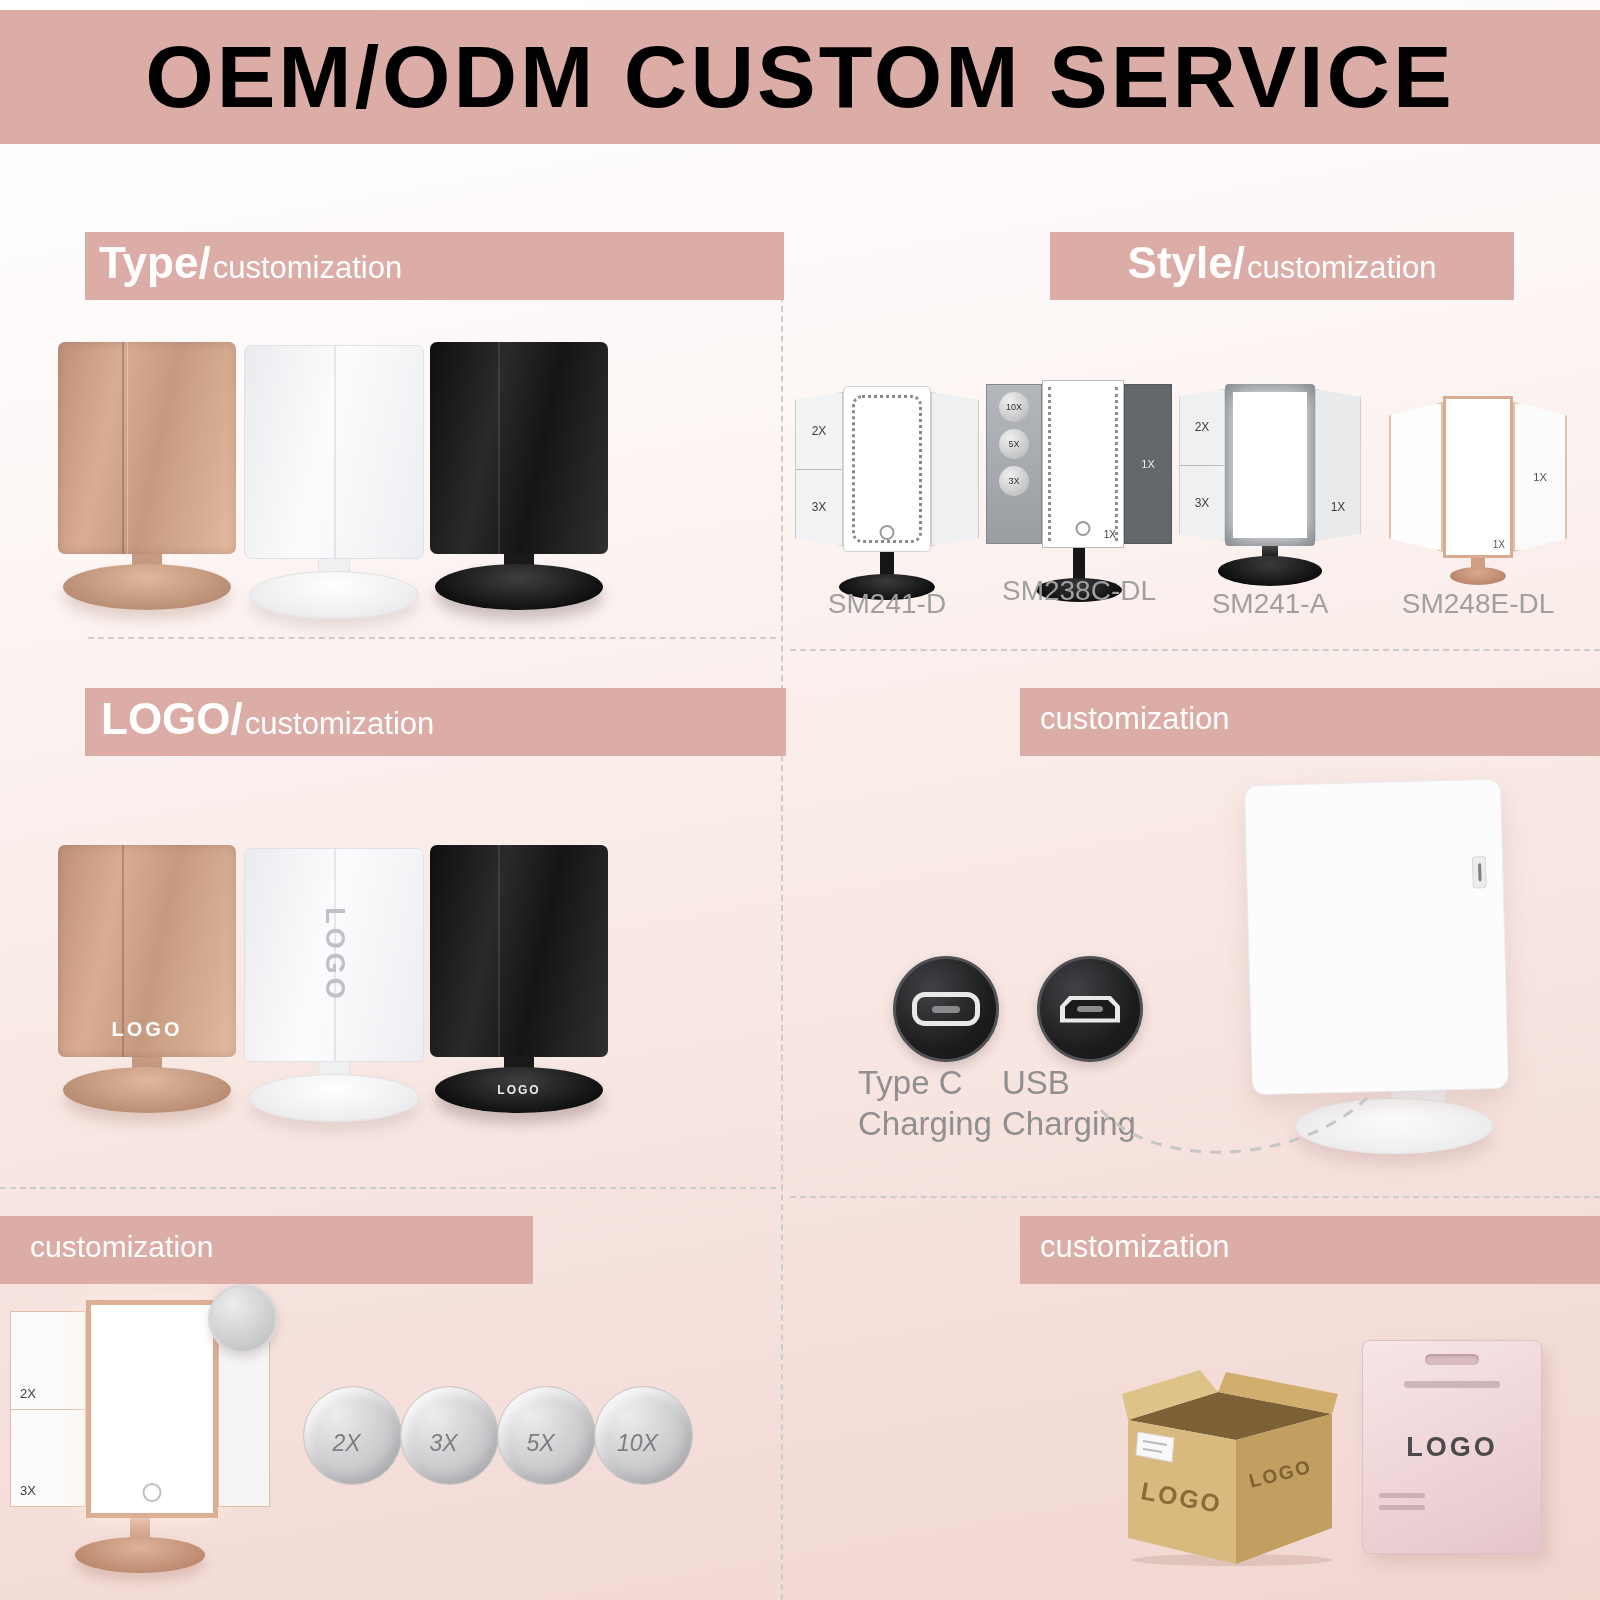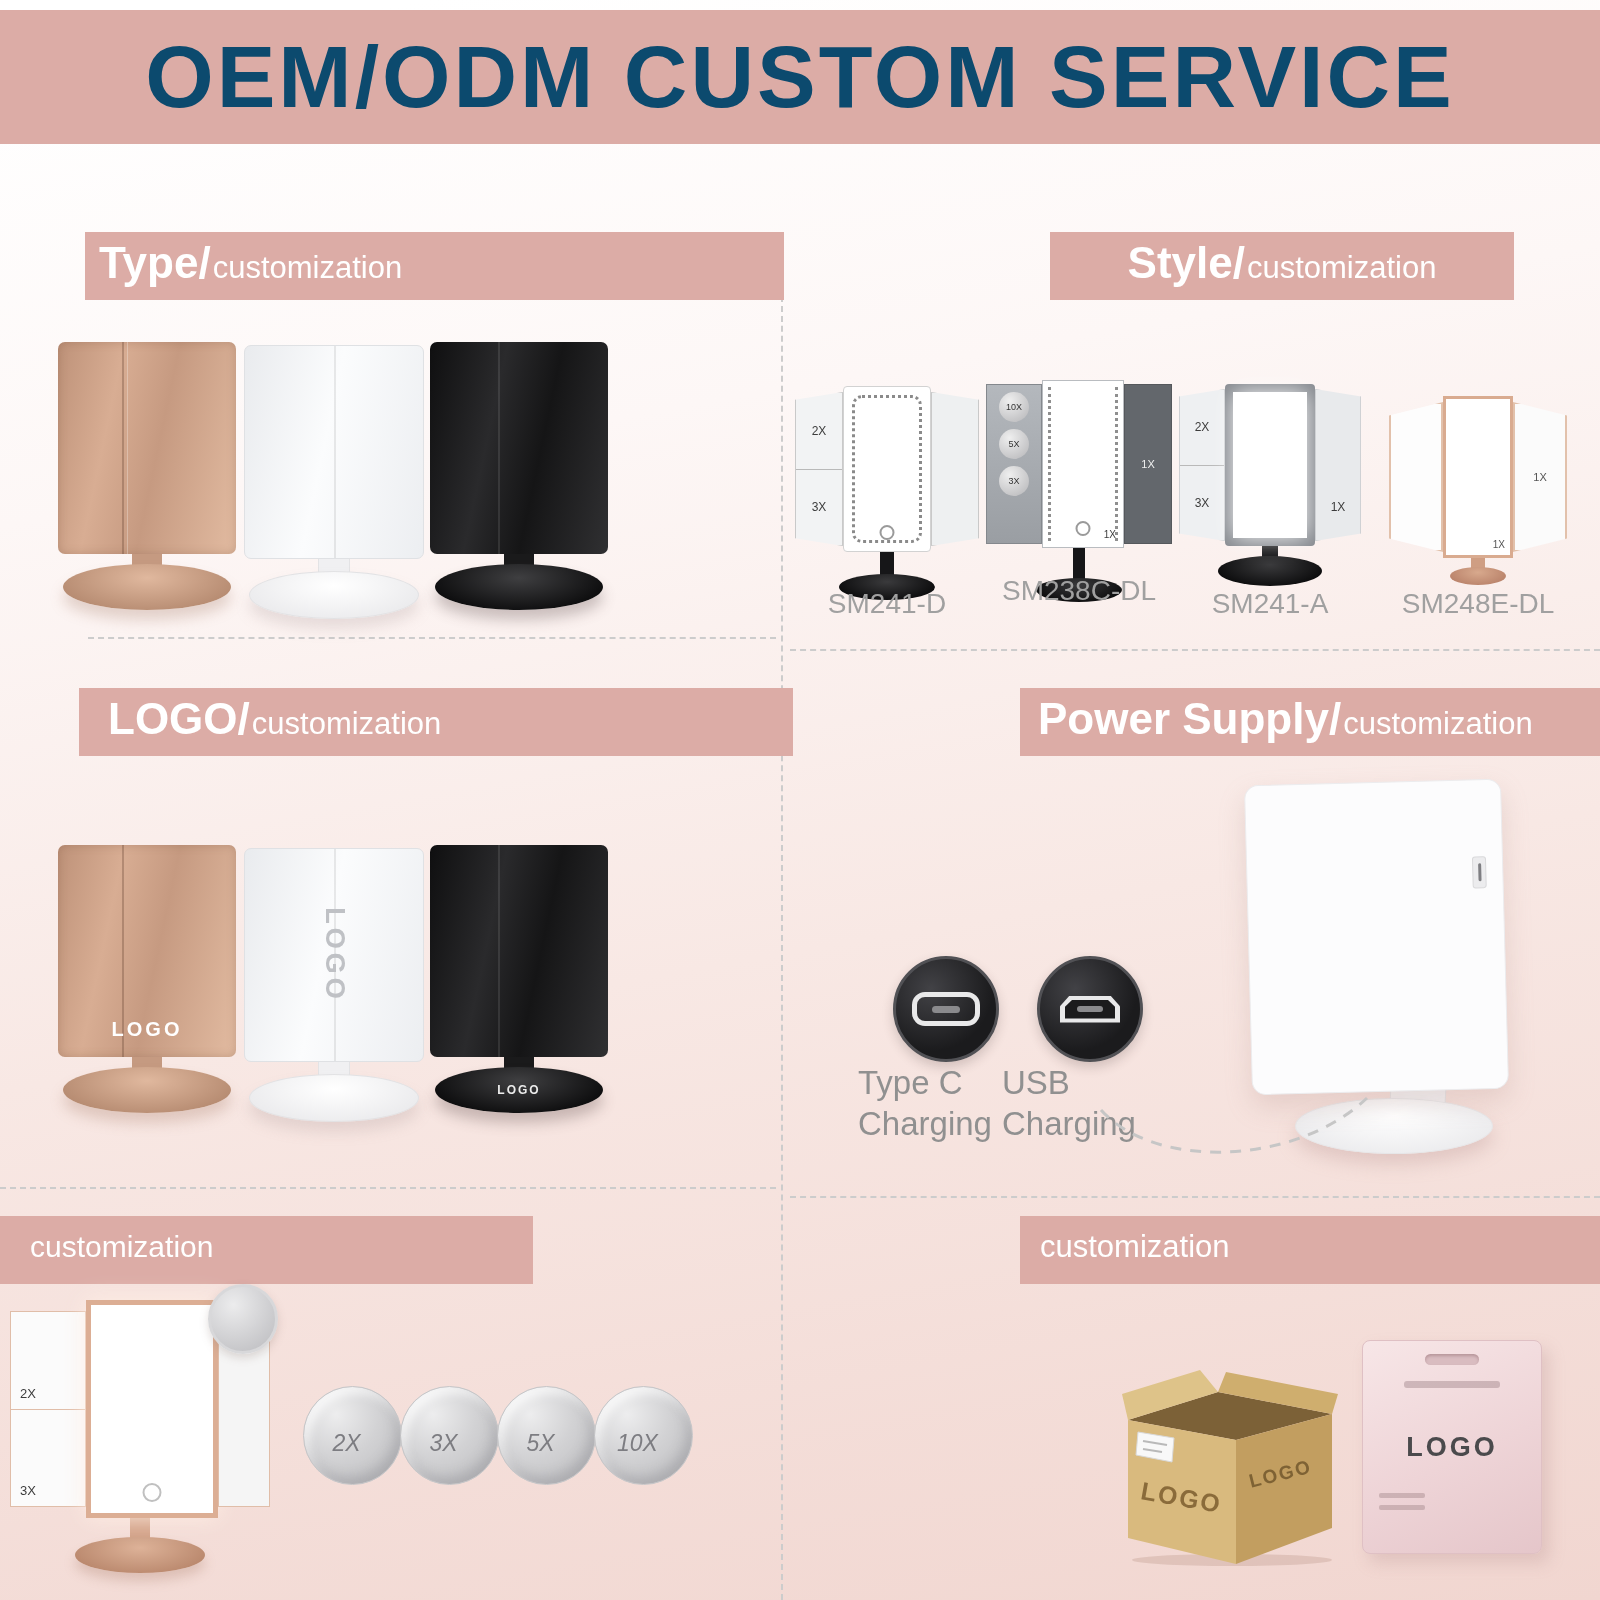--- a/index.html
+++ b/index.html
@@ -3,21 +3,21 @@
 <meta charset="utf-8">
 <style>
   html,body { margin:0; padding:0; }
   body { font-family:"Liberation Sans", sans-serif; background:#fff; }
   .page { position:relative; width:1600px; height:1600px; overflow:hidden;
           background:linear-gradient(170deg,#ffffff 4%,#fdf7f6 28%,#f8e8e4 58%,#f1d6d0 100%); }
 
   
   .banner { position:absolute; left:0; top:10px; width:1600px; height:134px; background:#dcaca6;
             display:flex; align-items:center; justify-content:center; }
-  .banner-title { color:#0c4a6e; font-size:88px; font-weight:bold; letter-spacing:3px; white-space:nowrap; }
+  .banner-title { color:#000000; font-size:88px; font-weight:bold; letter-spacing:3px; white-space:nowrap; }
 
   
   .sec-head { position:absolute; height:62px; background:#dcaca6; color:#fff;
               display:flex; align-items:baseline; overflow:hidden; padding-top:6px; }
   .sec-head .big { font-weight:bold; font-size:44px; line-height:50px; white-space:nowrap; }
   .sec-head .small { font-size:31px; font-weight:400; line-height:50px; margin-left:2px; white-space:nowrap; }
   .sec-head.center { justify-content:center; }
 
   
   .hdash { position:absolute; border-top:2px dashed #cccccc; height:0; }
@@ -135,26 +135,25 @@
   <div class="hdash" style="left:790px;top:1196px;width:810px"></div>
 
   <div class="sec-head" style="left:85px;top:232px;width:685px;padding-left:14px">
     <span class="big">Type/</span>
     <span class="small">customization</span>
   </div>
   <div class="sec-head center" style="left:1050px;top:232px;width:464px">
     <span class="big">Style/</span>
     <span class="small">customization</span>
   </div>
-  <div class="sec-head" style="left:79px;top:688px;width:685px;padding-left:29px">
+  <div class="sec-head" style="left:85px;top:688px;width:685px;padding-left:16px">
     <span class="big">LOGO/</span>
     <span class="small">customization</span>
   </div>
   <div class="sec-head" style="left:1020px;top:688px;width:580px;padding-left:18px">
-    <span class="big">Power Supply/</span>
     <span class="small">customization</span>
   </div>
   <div class="sec-head" style="left:0;top:1216px;width:505px;padding-left:28px">
     <span class="small" style="font-size:30px">customization</span>
   </div>
   <div class="sec-head" style="left:1020px;top:1216px;width:580px;padding-left:18px">
     <span class="small">customization</span>
   </div>
 
   <div class="tri" style="left:58px;top:342px">

